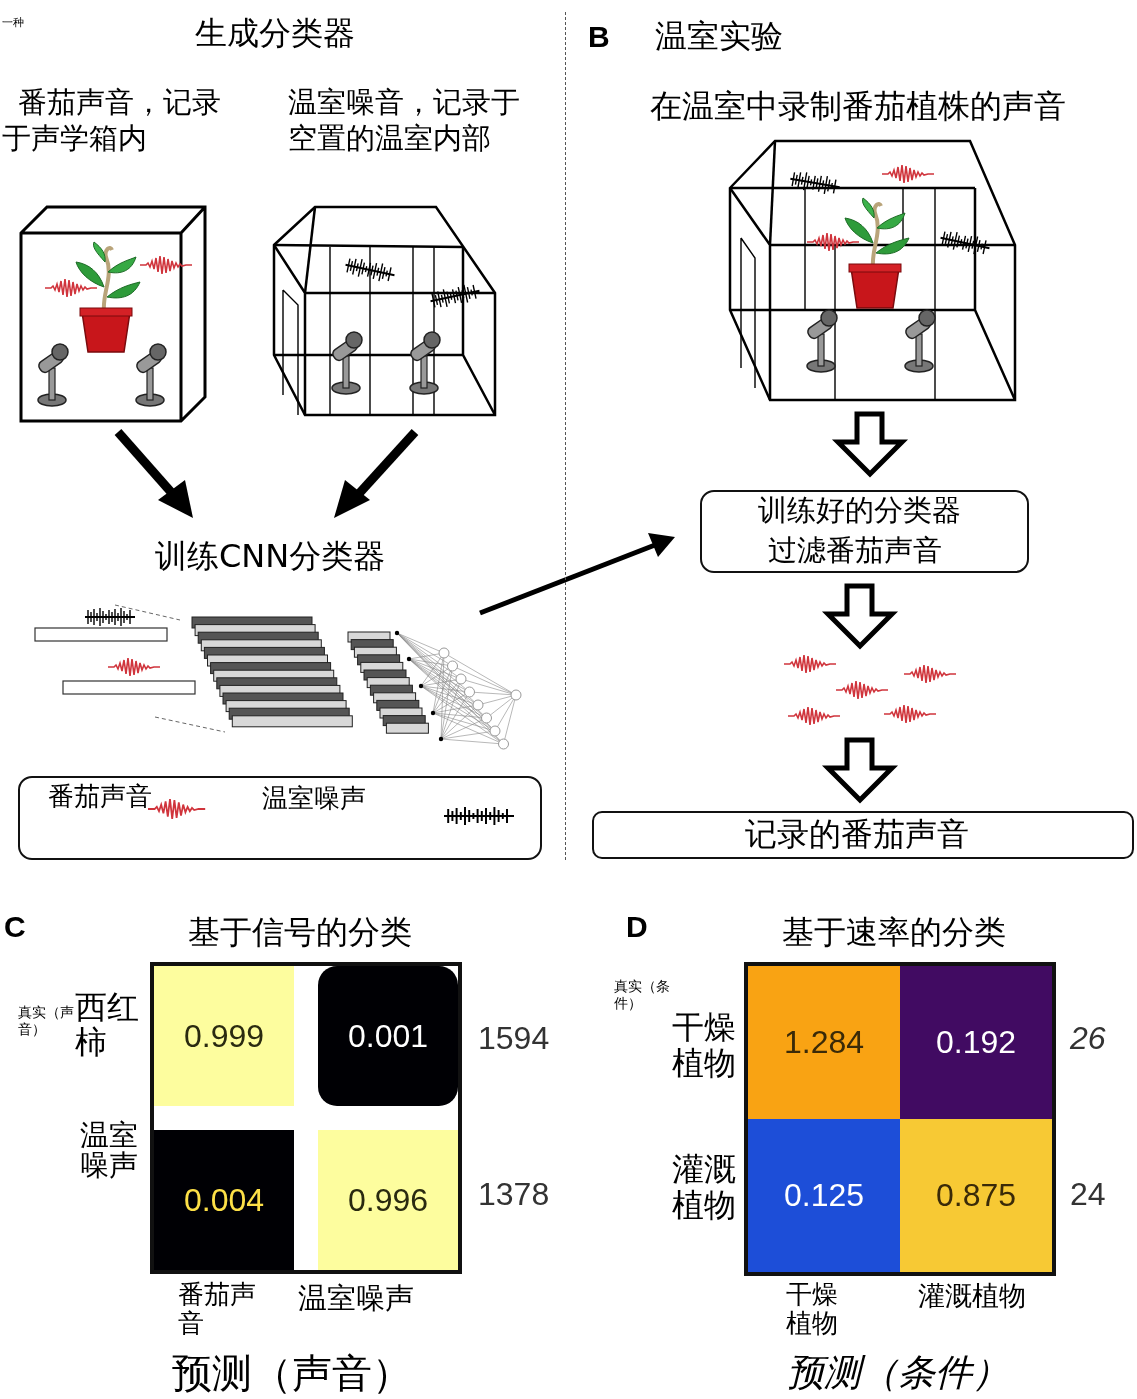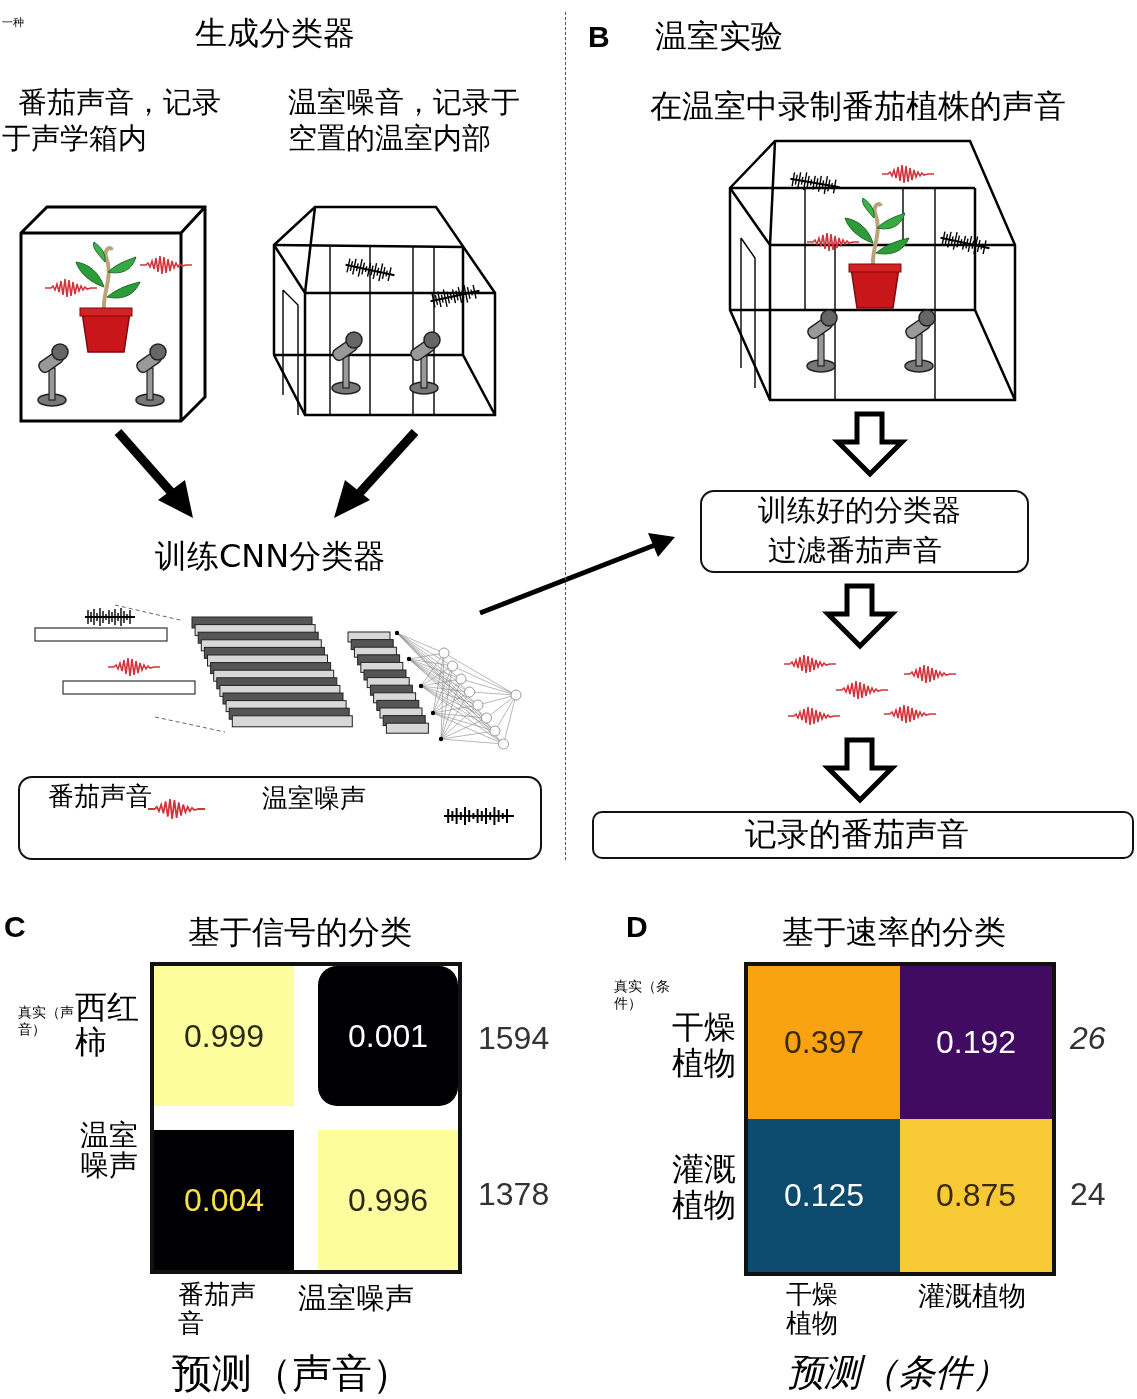--- a/index.html
+++ b/index.html
@@ -285,23 +285,23 @@
 <div class="t h26" style="left:298px;top:1282px;">温室噪声</div>
 <div class="t" style="left:172px;top:1350px;font-size:40px;">预测（声音）</div>
 
 <div class="t panel-letter" style="left:626px;top:910px;">D</div>
 <div class="t h28" style="left:782px;top:914px;">基于速率的分类</div>
 <div class="t small" style="left:614px;top:978px;width:56px;white-space:normal;">真实（条件）</div>
 <div class="t h28" style="left:672px;top:1010px;width:70px;white-space:normal;line-height:1.12;">干燥植物</div>
 <div class="t h28" style="left:672px;top:1152px;width:70px;white-space:normal;line-height:1.12;">灌溉植物</div>
 
 <div class="cm" id="cm-d" style="left:744px;top:962px;width:304px;height:306px;">
-    <div class="cell" style="background: rgb(249, 163, 19); color: rgb(58, 42, 8);">0.397</div>
+    <div class="cell" style="background: rgb(249, 163, 19); color: rgb(58, 42, 8);">1.284</div>
     <div class="cell" style="background: rgb(65, 11, 98); color: rgb(255, 255, 255);">0.192</div>
-    <div class="cell" style="background: #0c4a6e; color: rgb(255, 255, 255);">0.125</div>
+    <div class="cell" style="background: #1d4ed8; color: rgb(255, 255, 255);">0.125</div>
     <div class="cell" style="background: rgb(247, 201, 52); color: rgb(58, 42, 8);">0.875</div>
   </div>
 
 <div class="count" style="left:1070px;top:1020px;font-style:italic;">26</div>
 <div class="count" style="left:1070px;top:1176px;">24</div>
 
 <div class="t h26" style="left:786px;top:1280px;width:56px;white-space:normal;font-size:26px;line-height:1.12;">干燥植物</div>
 <div class="t h26" style="left:918px;top:1280px;font-size:27px;">灌溉植物</div>
 <div class="t" style="left:787px;top:1352px;font-size:37px;font-style:italic;">预测（条件）</div>
 

